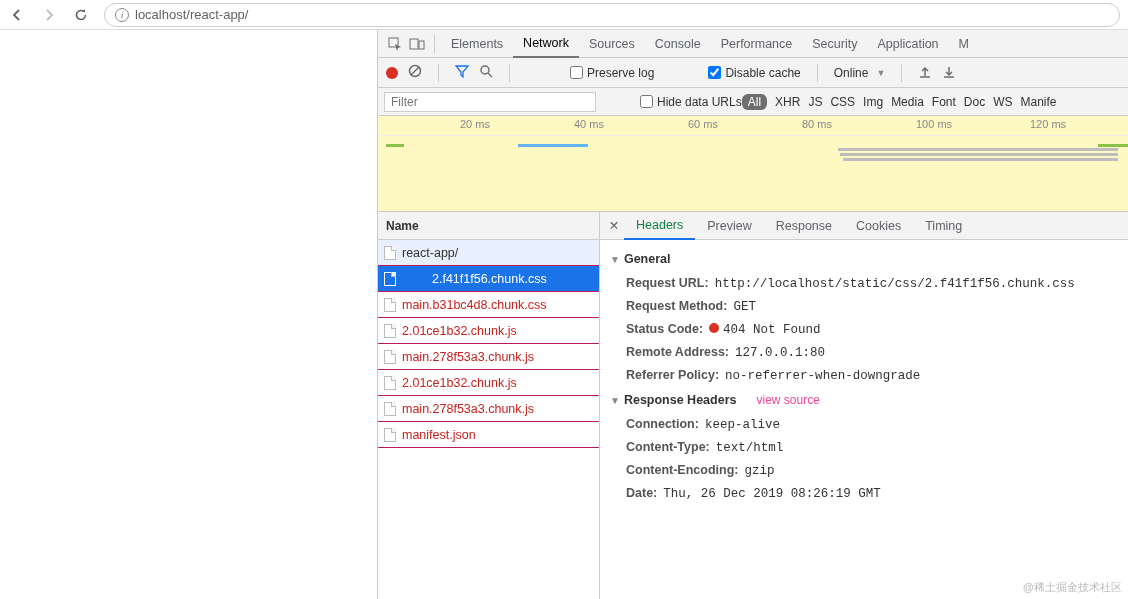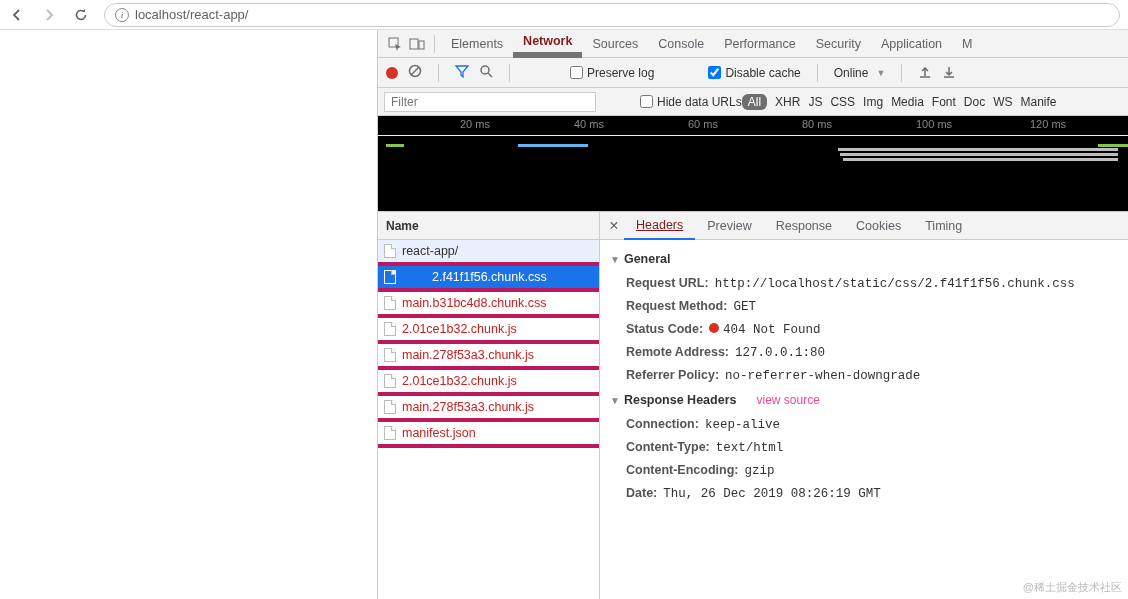--- a/index.html
+++ b/index.html
@@ -15,63 +15,63 @@
 
 .content { display: flex; height: calc(100% - 30px); }
 .left-empty { width: 377px; background: #fff; }
 .devtools { flex: 1; display: flex; flex-direction: column; border-left: 1px solid #ccc; }
 
 
 .dt-tabs { height: 28px; display: flex; align-items: center; border-bottom: 1px solid #ccc; background: #f3f3f3; padding-left: 6px; font-size: 12.5px; color: #5f6368; }
 .dt-tool { width: 22px; display: flex; justify-content: center; color: #6e6e6e; cursor: pointer; }
 .dt-sep { width: 1px; height: 18px; background: #ccc; margin: 0 6px; }
 .dt-tab { padding: 0 10px; height: 28px; display: flex; align-items: center; cursor: pointer; }
-.dt-tab.active { color: #7f1d1d; border-bottom: 6px solid #737373; font-weight: bold; }
+.dt-tab.active { color: #000000; border-bottom: 2px solid #737373; }
 
 
 .dt-toolbar { height: 30px; display: flex; align-items: center; border-bottom: 1px solid #ccc; background: #f3f3f3; padding: 0 8px; gap: 10px; color: #333; }
 .rec-dot { width: 12px; height: 12px; border-radius: 50%; background: #d93025; }
 .filter-icon { color: #1a73e8; }
 .chk { display: flex; align-items: flex-start; gap: 4px; margin-left: 44px; }
 .chk input { width: 13px; height: 13px; }
 .throttle { display: flex; align-items: center; gap: 8px; color: #333; }
 .tri-down { font-size: 9px; color: #888; }
 
 
 .dt-filters { height: 28px; display: flex; align-items: center; border-bottom: 1px solid #ccc; background: #f3f3f3; padding: 0 6px; gap: 0; font-size: 12px; color: #333; }
 .filter-input { width: 212px; height: 20px; border: 1px solid #ccc; padding: 0 6px; font-size: 12px; color: #888; background: #fff; }
 .pill { padding: 1px 6px; border-radius: 6px; cursor: pointer; }
 .pill.active { background: #6e6e6e; color: #fff; }
 .ftype { cursor: pointer; }
 
 
-.dt-timeline { height: 96px; border-bottom: 1px solid #ccc; background: #000000; position: relative; }
+.dt-timeline { height: 96px; border-bottom: 1px solid #ccc; background: #fef9c3; position: relative; }
 .tl-header { height: 20px; display: flex; font-size: 11px; color: #888; border-bottom: 1px solid #eee; }
 .tl-tick { position: absolute; top: 2px; font-size: 11px; color: #888; }
 .tl-bar { position: absolute; height: 3px; background: #8bc34a; }
 .tl-bar.grey { background: #bdbdbd; }
 .tl-bar.blue { background: #64b5f6; }
 
 
 .dt-body { flex: 1; display: flex; overflow: hidden; }
 .net-list { width: 222px; border-right: 1px solid #ccc; display: flex; flex-direction: column; }
 .net-header { height: 28px; display: flex; align-items: center; padding: 0 8px; font-weight: bold; font-size: 12px; border-bottom: 1px solid #ccc; background: #f3f3f3; }
-.net-row { height: 26px; display: flex; align-items: center; padding: 0 6px; gap: 6px; cursor: pointer; border-bottom: 4px solid #be185d; font-size: 12.5px; }
+.net-row { height: 26px; display: flex; align-items: center; padding: 0 6px; gap: 6px; cursor: pointer; border-bottom: 1px solid #be185d; font-size: 12.5px; }
 .net-row.err { color: #c5221f; }
 .net-row.sel { background: #1a73e8; color: #fff; gap: 36px; }
 .net-row.first { background: #e8f0fe; }
 .file-icon { width: 12px; height: 14px; border: 1px solid #bbb; background: #fff; position: relative; flex-shrink: 0; }
 .file-icon::after { content: ""; position: absolute; right: -1px; top: -1px; width: 4px; height: 4px; background: #f3f3f3; border-left: 1px solid #bbb; border-bottom: 1px solid #bbb; }
 .net-row.sel .file-icon { border-color: #fff; background: transparent; }
 
 .net-details { flex: 1; display: flex; flex-direction: column; overflow: hidden; }
 .det-tabs { height: 28px; display: flex; align-items: center; border-bottom: 1px solid #ccc; background: #f3f3f3; padding: 0 4px; font-size: 12.5px; color: #5f6368; }
 .det-close { width: 20px; text-align: center; cursor: pointer; color: #666; }
 .det-tab { padding: 0 12px; height: 28px; display: flex; align-items: center; cursor: pointer; }
-.det-tab.active { color: #7f1d1d; border-bottom: 2px solid #1a73e8; text-decoration: underline; }
+.det-tab.active { color: #15803d; border-bottom: 2px solid #1a73e8; }
 .det-content { flex: 1; overflow: auto; padding: 6px 4px 6px 8px; font-size: 12.5px; }
 .sec-head { padding: 6px 0 6px 2px; font-weight: bold; color: #333; display: flex; align-items: center; gap: 4px; cursor: pointer; }
 .sec-head .caret { font-size: 10px; color: #888; }
 .kv { padding: 4px 0 4px 18px; display: flex; gap: 6px; align-items: baseline; }
 .kv .k { font-weight: bold; color: #555; }
 .kv .v { color: #333; }
 .status-dot { width: 10px; height: 10px; border-radius: 50%; background: #d93025; display: inline-block; margin-right: 4px; }
 .view-src { font-weight: normal; color: #ec4899; margin-left: 16px; font-size: 12px; }
 
 .watermark { position: absolute; right: 6px; bottom: 4px; font-size: 11px; color: #bbb; }

